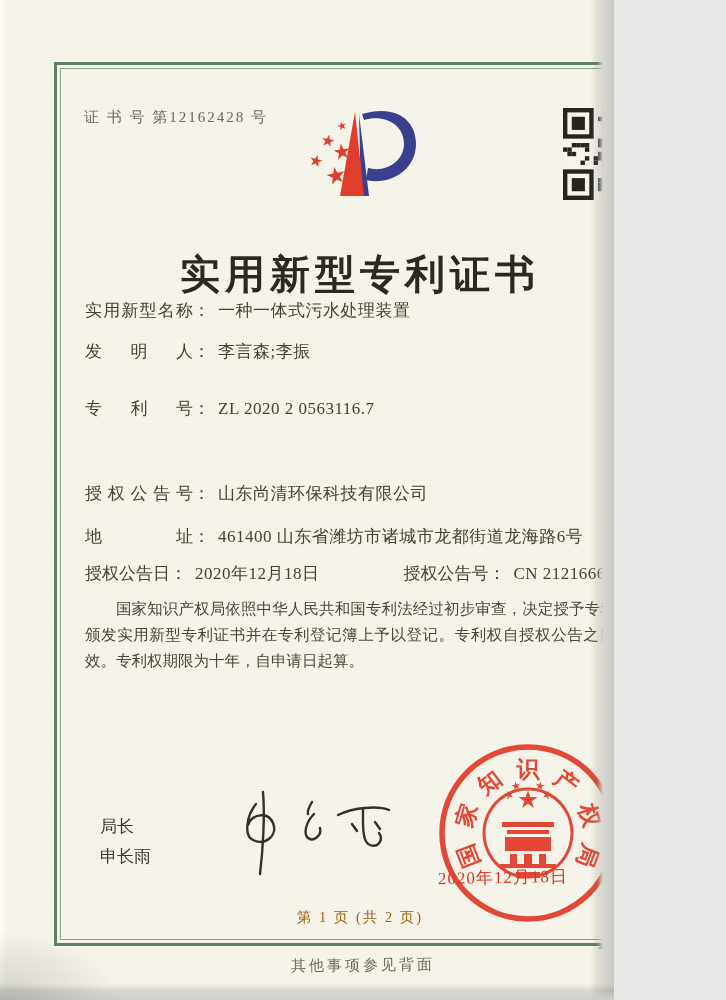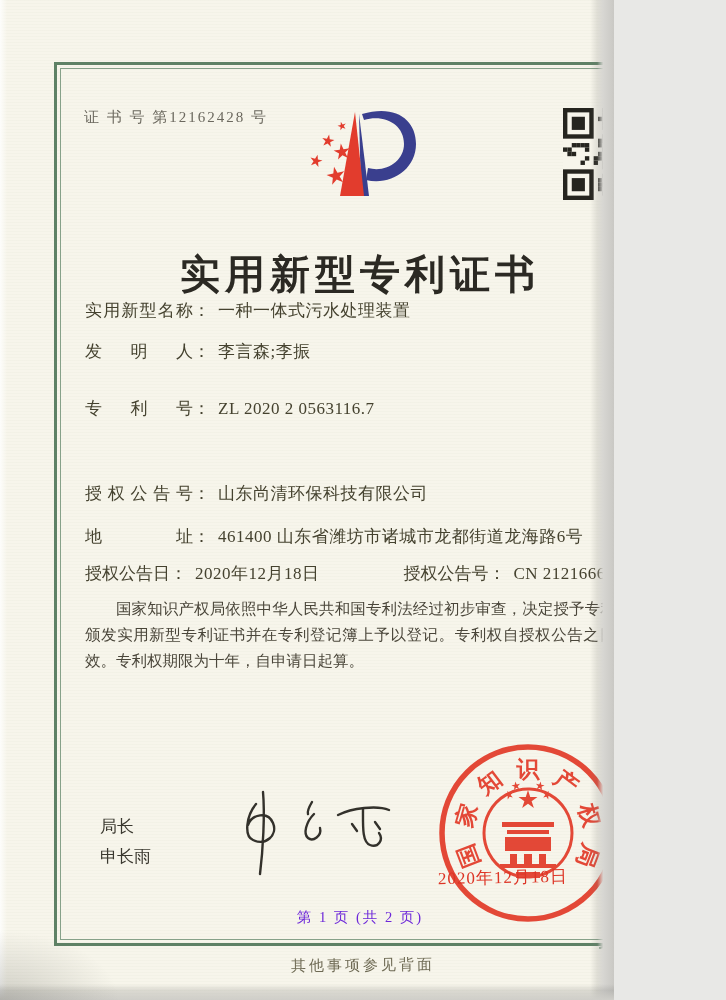--- a/index.html
+++ b/index.html
@@ -41,21 +41,21 @@
   .signature-svg{position:absolute;left:212px;top:784px;}
   .sig-stroke{fill:none;stroke:#33312b;stroke-width:2.4;stroke-linecap:round;stroke-linejoin:round;}
   
   .seal{position:absolute;left:428px;top:738px;}
   .seal-char{font-size:23px;font-weight:bold;fill:#e23a28;text-anchor:middle;
     font-family:"Liberation Serif",serif;}
   .seal-date{position:absolute;left:438px;top:866px;font-size:17px;color:#dd3425;
     letter-spacing:1px;transform:rotate(-1deg);}
   
   .page-no{position:absolute;left:54px;top:908px;width:612px;text-align:center;
-    font-size:14.5px;color:#6d28d9;letter-spacing:2px;}
+    font-size:14.5px;color:#a16207;letter-spacing:2px;}
   .back-note{position:absolute;left:0;top:956px;width:726px;text-align:center;
     font-size:15px;color:#6e6a54;letter-spacing:3px;transform:rotate(-.6deg);}
   .ornament{position:absolute;left:596px;top:850px;}
   .orn{fill:none;stroke:#5d7f63;stroke-width:2;stroke-linecap:round;}
   .orn-f{fill:rgba(93,127,99,.28);stroke:#5d7f63;stroke-width:1.4;}
 </style>
 </head>
 <body>
 
 <div id="screen">

